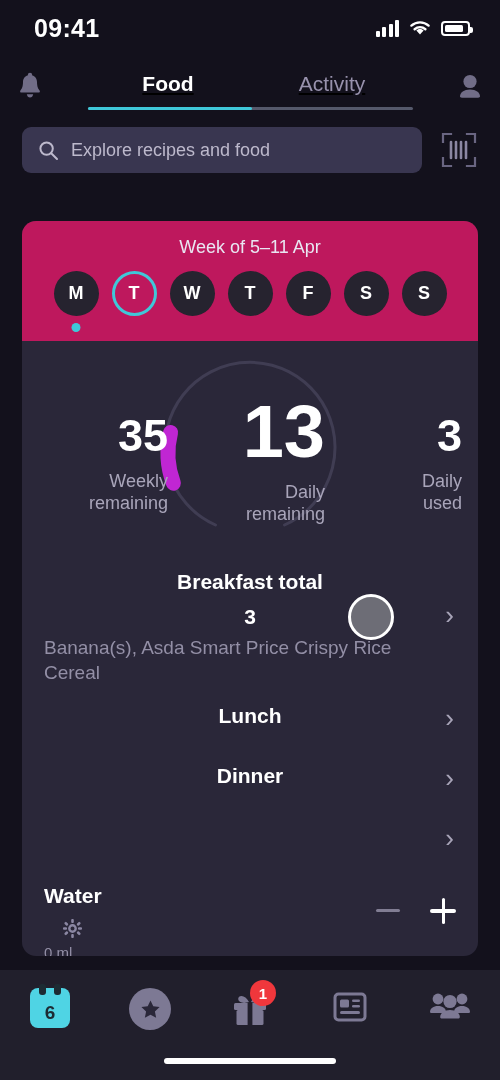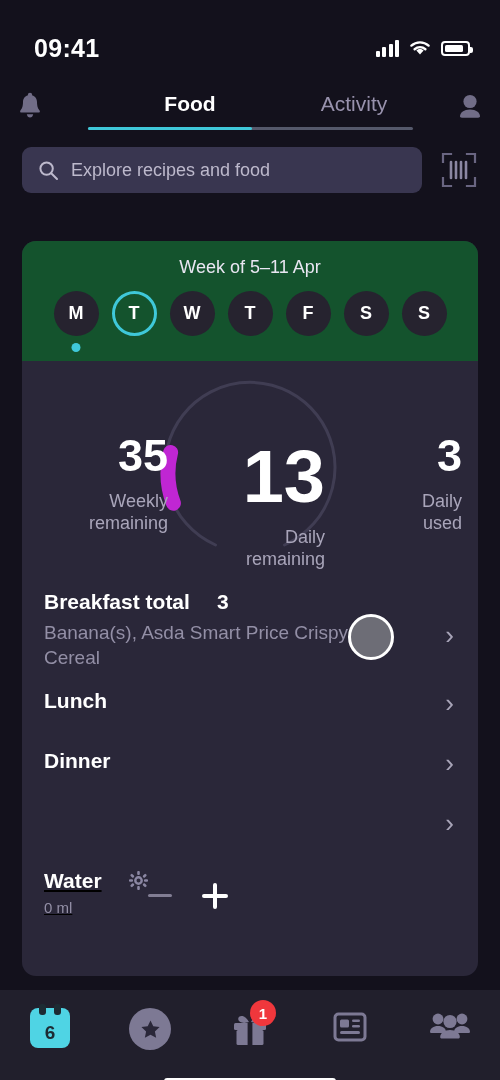--- a/index.html
+++ b/index.html
@@ -7,90 +7,90 @@
     width:500px; height:1080px;
     background:#13111c;
     font-family:"Liberation Sans", sans-serif;
     overflow:hidden;
   }
   .phone { position:relative; width:500px; height:1080px; background:#13111c; }
 
   
   .statusbar {
     height:56px; display:flex; align-items:center;
-    justify-content:space-between; padding:0 30px 0 34px;margin-top:20px;
+    justify-content:space-between; padding:0 30px 0 34px;
   }
   .status-time { color:#fff; font-size:25px; font-weight:bold; letter-spacing:.3px; }
   .status-right { display:flex; align-items:center; gap:9px; }
   .bars { display:flex; align-items:flex-end; gap:2.5px; height:17px; }
   .bars i { display:block; width:4px; background:#fff; border-radius:1px; }
   .bars i:nth-child(1){height:6px}.bars i:nth-child(2){height:9.5px}
   .bars i:nth-child(3){height:13px}.bars i:nth-child(4){height:17px}
   .battery { width:29px; height:15px; border:2px solid #fff; border-radius:4px;
              position:relative; padding:2px; }
   .battery::after{content:"";position:absolute;right:-4.5px;top:4px;width:2.5px;
                   height:6px;background:#fff;border-radius:0 2px 2px 0;}
   .battery b{display:block;height:100%;width:88%;background:#fff;border-radius:1.5px;}
 
   
   .header { height:62px; display:flex; align-items:center; position:relative; }
   .icon-btn { width:60px; height:52px; display:flex; align-items:center; justify-content:center; }
-  .tabs { flex:1; display:flex; justify-content:flex-end; gap:0; padding:0 4px; }
+  .tabs { flex:1; display:flex; justify-content:center; gap:0; padding:0 4px;text-decoration:underline; }
   .tab { width:164px; text-align:center; color:#9892ad; font-size:21px; padding-bottom:6px; }
   .tab.active { color:#fff; font-weight:bold; }
   .tab-underline { position:absolute; left:88px; top:51px; width:325px; height:3px;
                    background:#55596b; border-radius:2px; }
   .tab-underline b { display:block; width:164px; height:3px; background:#3fc8d9; border-radius:2px; }
 
   
   .searchrow { display:flex; align-items:center; padding:0 18px 0 22px; gap:14px; height:64px; }
   .searchbox { flex:1; height:46px; background:#393650; border-radius:9px;
                display:flex; align-items:center; padding:0 16px; gap:12px; }
   .search-ph { color:#bdb9cc; font-size:18px; }
   .scan { width:46px; height:46px; display:flex; align-items:center; justify-content:center; }
 
   
   .card { position:absolute; left:22px; top:221px; width:456px; height:735px;
           background:#2a2739; border-radius:14px; overflow:hidden; }
-  .weekhead { background:#14532d; padding:16px 0 8px; height:120px; }
+  .weekhead { background:#be185d; padding:16px 0 8px; height:120px; }
   .weeklabel { text-align:center; color:#e9e6f2; font-size:18px; margin-bottom:13px; }
   .days { display:flex; justify-content:center; gap:13px; }
   .day { width:45px; height:45px; border-radius:50%; background:#26232f;
          color:#fff; font-weight:bold; font-size:18px;
          display:flex; align-items:center; justify-content:center; position:relative; }
   .day.sel { background:transparent; border:3px solid #3fc8d9; }
   .dot { position:absolute; bottom:-16px; left:50%; transform:translateX(-50%);
          width:9px; height:9px; border-radius:50%; background:#3fc8d9; }
 
   
   .stats { position:relative; height:215px; }
   .ring { position:absolute; left:50%; top:12px; transform:translateX(-50%); }
   .stat { position:absolute; text-align:right; width:120px; }
   .stat .num { color:#fff; font-weight:bold; line-height:1; }
   .stat .lbl { color:#a9a5ba; font-size:18px; line-height:1.22; margin-top:13px; }
   .stat.left { left:26px; top:72px; }
   .stat.left .num { font-size:45px; }
   .stat.mid { left:50%; transform:translateX(-50%); top:54px; width:150px; }
-  .stat.mid .num { font-size:74px;margin-top:25px; }
+  .stat.mid .num { font-size:74px; }
   .stat.right { right:16px; top:72px; }
   .stat.right .num { font-size:45px; }
 
   
   .meals { padding:0 22px; }
   .meal { position:relative; padding:14px 0 0; min-height:60px; }
   .meal-title { color:#fff; font-weight:bold; font-size:21px; display:flex;
-                align-items:center; gap:27px; }
+                align-items:center; gap:11px;flex-direction:column; }
   .meal-sub { color:#938fa6; font-size:19px; line-height:1.33; margin-top:6px;
               padding-right:36px; }
   .chev { position:absolute; right:2px; color:#a8a4b8; font-size:26px; font-weight:300; }
   .meal.breakfast .chev { top:44px; }
   .meal.simple { padding:18px 0 16px; }
   .meal.simple .chev { top:17px; }
-  .water-row { display:flex; align-items:flex-start; justify-content:flex-start;
-               padding:18px 0 0;text-decoration:underline; }
+  .water-row { display:flex; align-items:flex-start; justify-content:space-between;
+               padding:18px 0 0; }
   .water-val { color:#938fa6; font-size:15px; margin-top:6px; }
   .water-ctrl { display:flex; align-items:center; gap:30px; margin-top:14px; }
   .minus { width:24px; height:3px; background:#817d93; border-radius:2px; }
   .plus { position:relative; width:26px; height:26px; }
   .plus::before,.plus::after{content:"";position:absolute;background:#fff;border-radius:2px;}
   .plus::before{left:0;top:11.5px;width:26px;height:3.5px;}
   .plus::after{top:0;left:11.5px;height:26px;width:3.5px;}
 
   
   .cursor { position:absolute; left:348px; top:594px; width:46px; height:46px;

